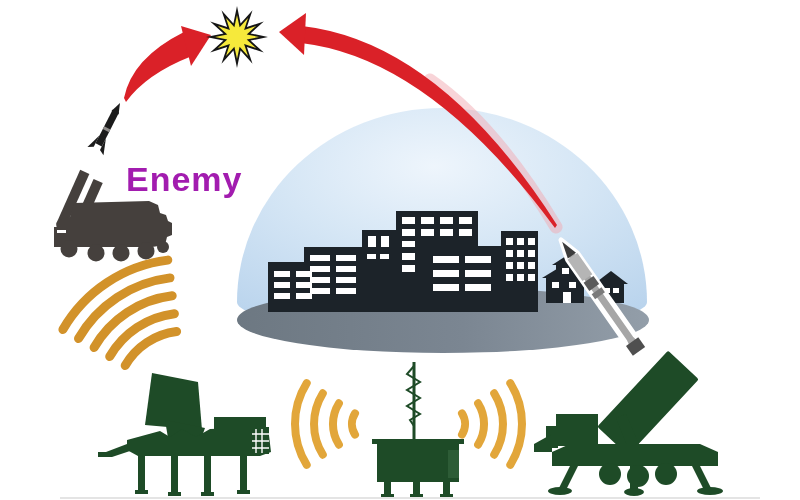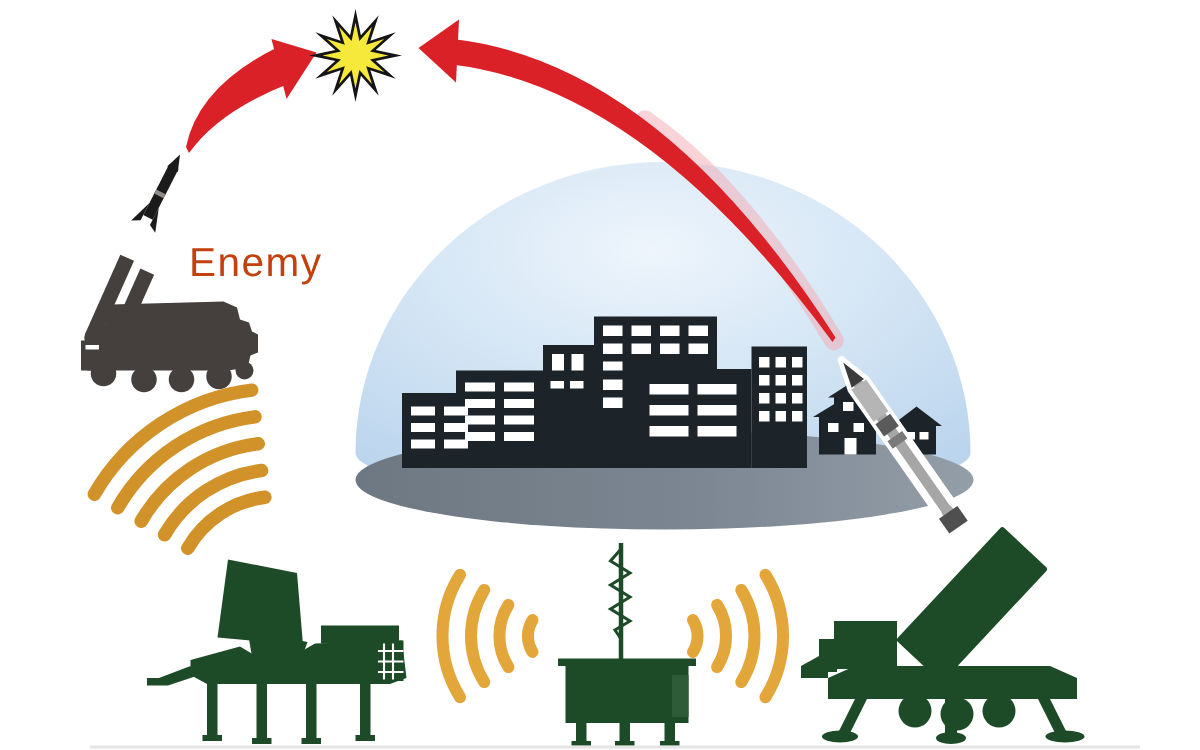--- a/index.html
+++ b/index.html
@@ -3,21 +3,21 @@
 <meta charset="utf-8">
 <style>
   html,body{margin:0;padding:0;background:#ffffff;}
   #stage{
     position:relative;width:800px;height:500px;overflow:hidden;
     background:#ffffff;font-family:"Liberation Sans",sans-serif;
   }
   #scene{position:absolute;left:0;top:0;}
   .label-enemy{
     position:absolute;left:126px;top:160px;
-    font-size:27px;font-weight:400;color:#c2410c;letter-spacing:1px;
+    font-size:34px;font-weight:700;color:#a21caf;letter-spacing:1px;
     user-select:none;white-space:nowrap;
   }
 </style>
 </head>
 <body>
 
 <div id="stage">
 <svg id="scene" width="800" height="500" viewBox="0 0 800 500">
   <defs>
     <radialGradient id="domeGrad" cx="48%" cy="26%" r="85%">

